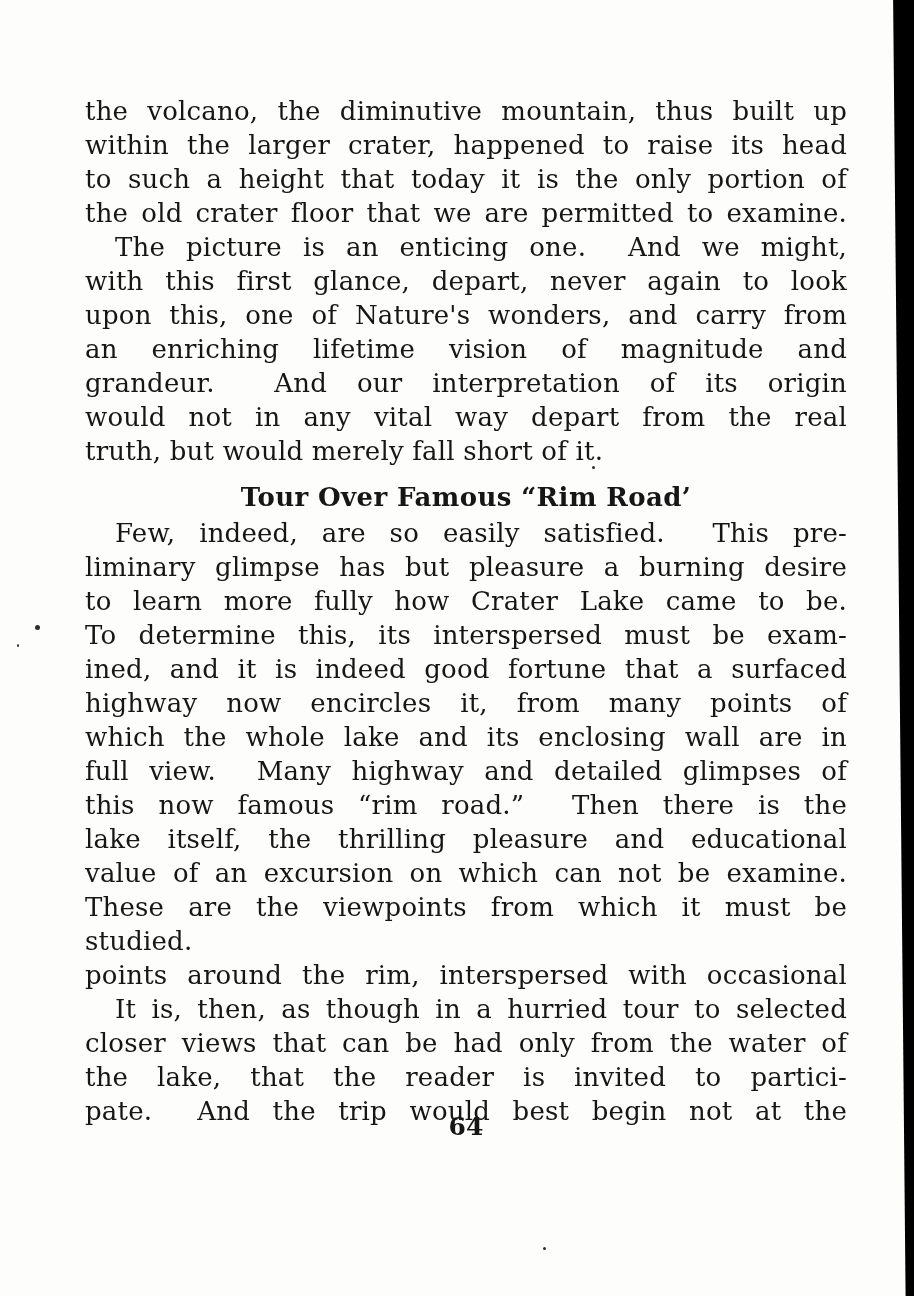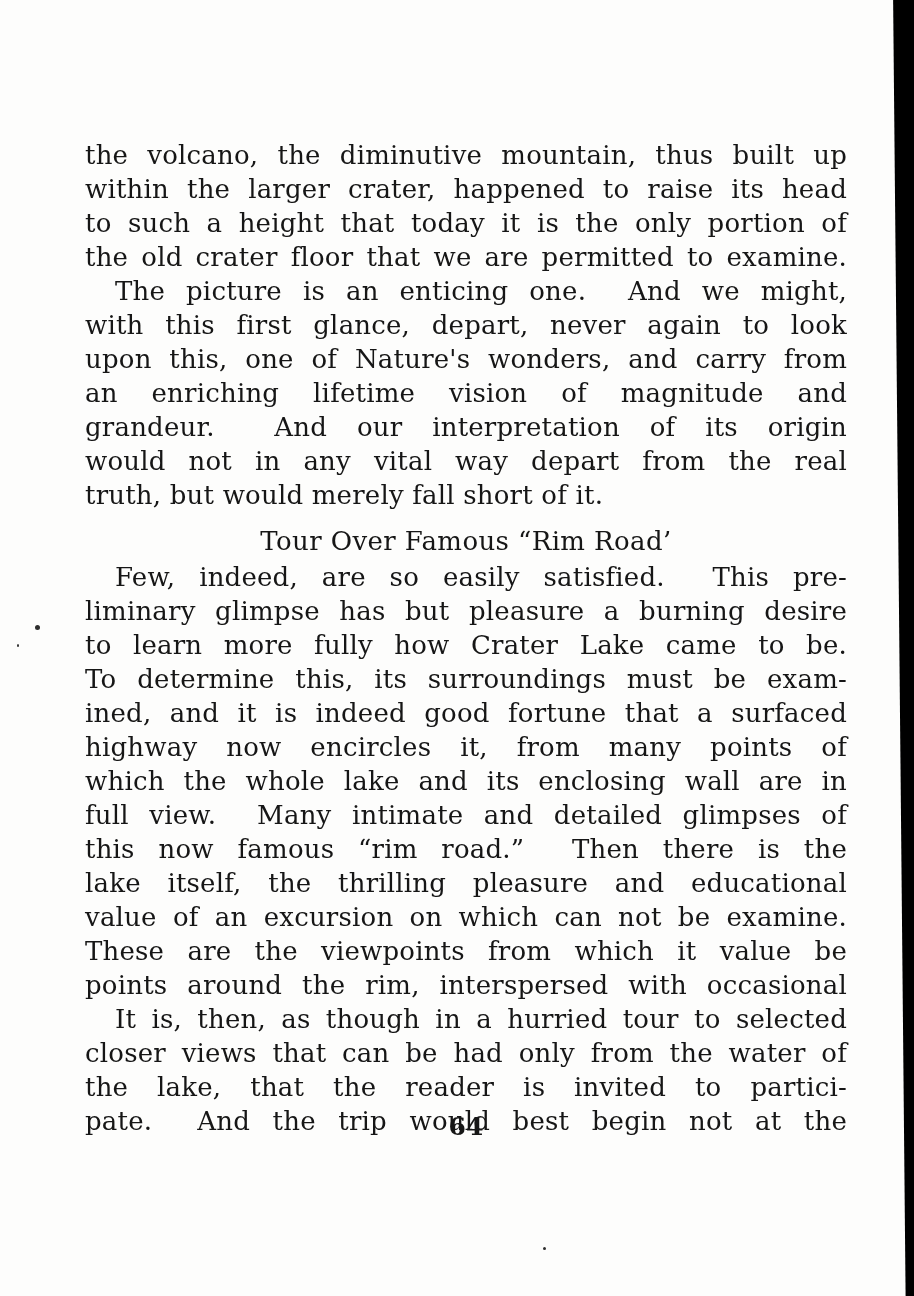--- a/index.html
+++ b/index.html
@@ -22,36 +22,35 @@
     overflow: hidden;
   }
   .text-block {
     position: absolute;
     left: 85px;
     top: 94px;
     width: 762px;
     font-size: 26px;
     line-height: 34px;
     letter-spacing: 0.2px;
-    margin-top: 44px;
   }
   .para { margin: 0; }
   .tl {
     text-align: justify;
     text-align-last: justify;
     -moz-text-align-last: justify;
     white-space: pre-wrap;
   }
   .no-j {
     text-align-last: left;
     -moz-text-align-last: left;
   }
   .ind { text-indent: 30px; }
   .heading {
-    font-weight: normal;
+    font-weight: bold;
     text-align: right;
     text-align-last: center;
     -moz-text-align-last: center;
     margin: 12px 0 2px 0;
     letter-spacing: 0.4px;
   }
   .page-number {
     position: absolute;
     left: 85px;
     top: 1112px;
@@ -100,29 +99,30 @@
     <div class="tl">would not in any vital way depart from the real</div>
     <div class="tl no-j">truth, but would merely fall short of it.</div>
   </div>
 
   <div class="heading">Tour Over Famous “Rim Road’</div>
 
   <div class="para">
     <div class="tl ind">Few, indeed, are so easily satisfied.  This pre-</div>
     <div class="tl">liminary glimpse has but pleasure a burning desire</div>
     <div class="tl">to learn more fully how Crater Lake came to be.</div>
-    <div class="tl">To determine this, its surroundings must be exam-</div>
+    <div class="tl">To determine this, its interspersed must be exam-</div>
     <div class="tl">ined, and it is indeed good fortune that a surfaced</div>
     <div class="tl">highway now encircles it, from many points of</div>
     <div class="tl">which the whole lake and its enclosing wall are in</div>
-    <div class="tl">full view.  Many intimate and detailed glimpses of</div>
+    <div class="tl">full view.  Many highway and detailed glimpses of</div>
     <div class="tl">this now famous “rim road.”  Then there is the</div>
     <div class="tl">lake itself, the thrilling pleasure and educational</div>
     <div class="tl">value of an excursion on which can not be examine.</div>
-    <div class="tl">These are the viewpoints from which it value be</div>
+    <div class="tl">These are the viewpoints from which it must be</div>
+    <div class="tl no-j">studied.</div>
   </div>
 
   <div class="para">
     <div class="tl">points around the rim, interspersed with occasional</div>
     <div class="tl ind">It is, then, as though in a hurried tour to selected</div>
     <div class="tl">closer views that can be had only from the water of</div>
     <div class="tl">the lake, that the reader is invited to partici-</div>
     <div class="tl">pate.  And the trip would best begin not at the</div>
   </div>
 

